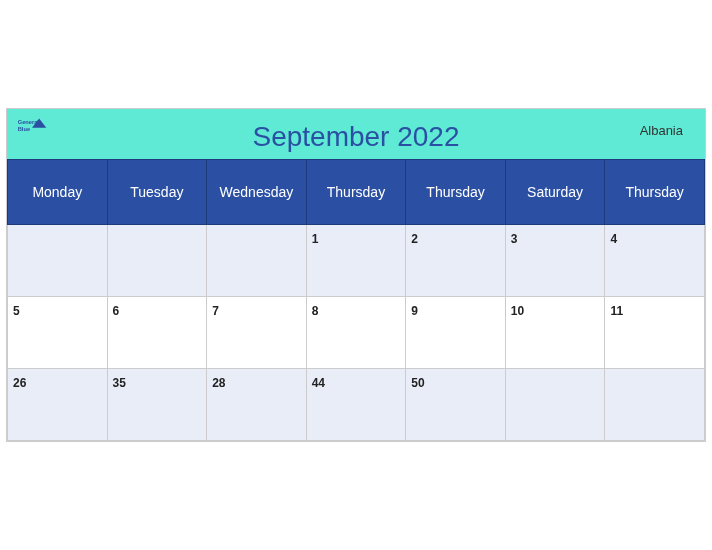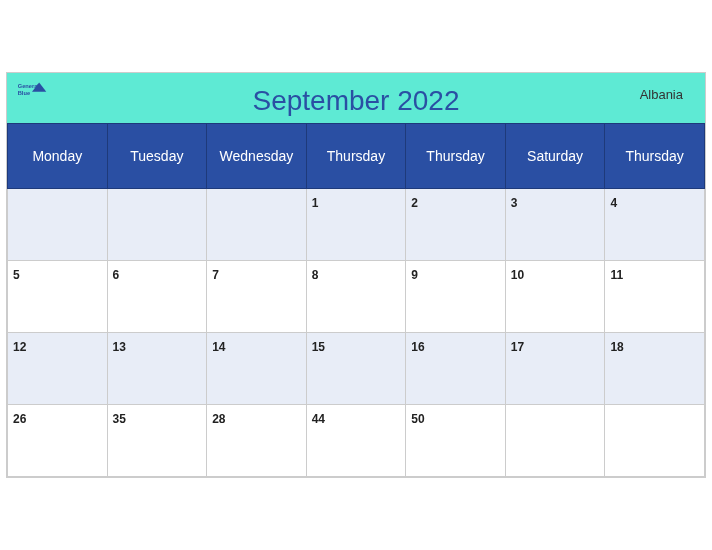--- a/index.html
+++ b/index.html
@@ -126,29 +126,20 @@
         <tr>
           <td><span class="day-number">5</span></td>
           <td><span class="day-number">6</span></td>
           <td><span class="day-number">7</span></td>
           <td><span class="day-number">8</span></td>
           <td><span class="day-number">9</span></td>
           <td><span class="day-number">10</span></td>
           <td><span class="day-number">11</span></td>
         </tr>
         <tr>
-          <td><span class="day-number">12</span></td>
-          <td><span class="day-number">13</span></td>
-          <td><span class="day-number">14</span></td>
-          <td><span class="day-number">15</span></td>
-          <td><span class="day-number">16</span></td>
-          <td><span class="day-number">17</span></td>
-          <td><span class="day-number">18</span></td>
-        </tr>
-        <tr>
           <td><span class="day-number">26</span></td>
           <td><span class="day-number">35</span></td>
           <td><span class="day-number">28</span></td>
           <td><span class="day-number">44</span></td>
           <td><span class="day-number">50</span></td>
           <td class="empty-cell"></td>
           <td class="empty-cell"></td>
         </tr>
       </tbody>
   </table>

